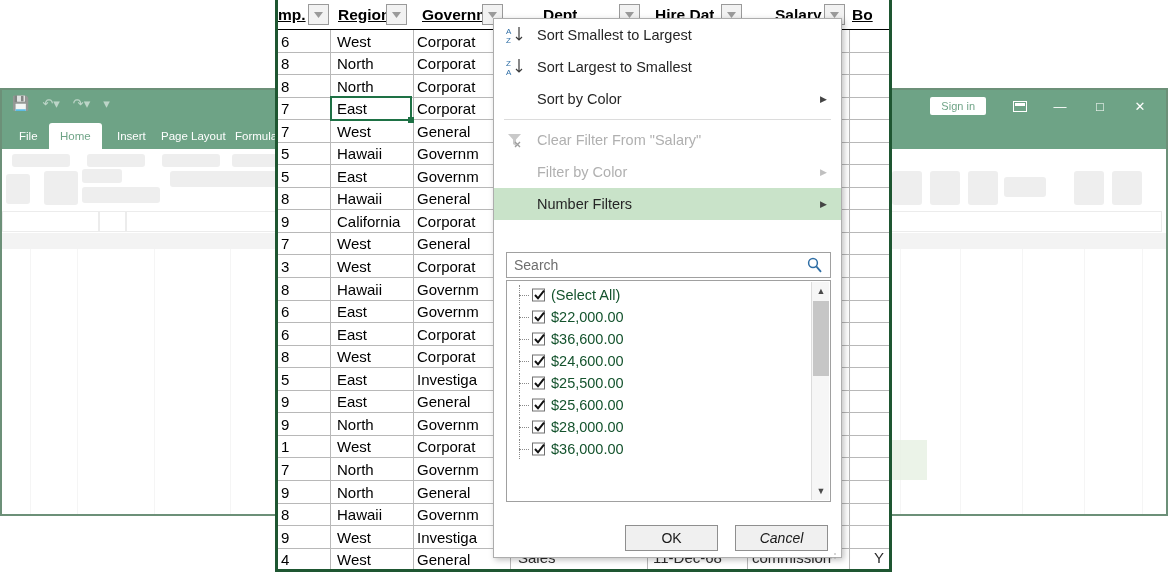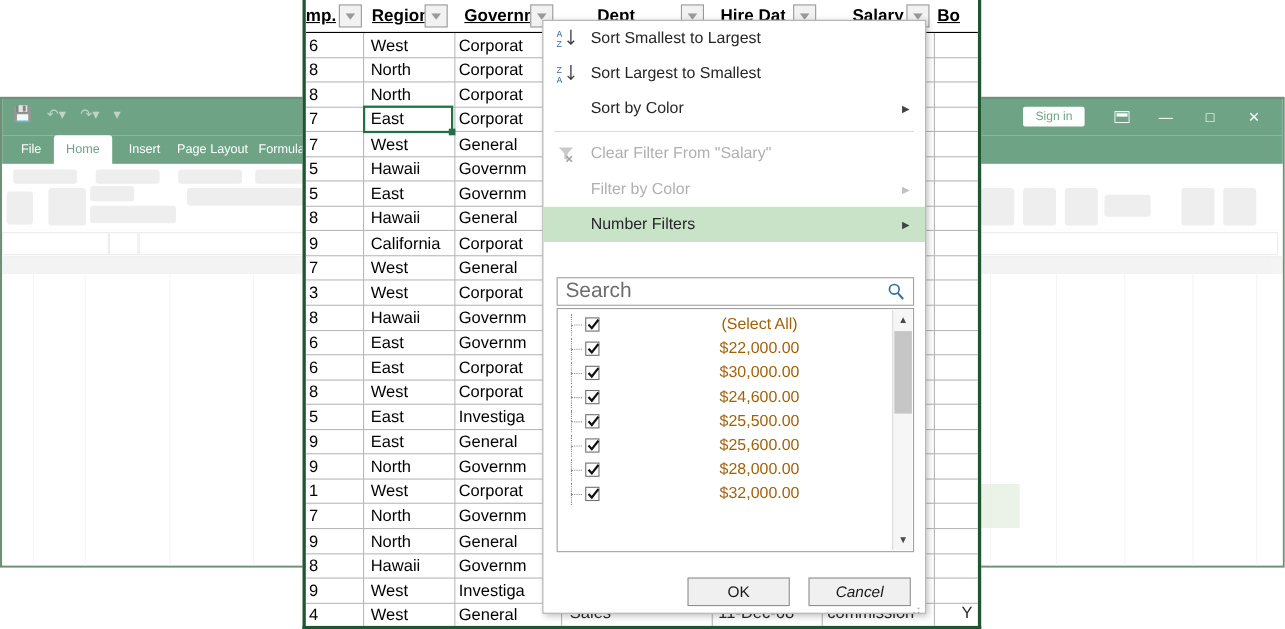--- a/index.html
+++ b/index.html
@@ -130,31 +130,31 @@
     width:24px;height:22px;display:flex;align-items:center;justify-content:center;
   }
   .msep{height:1px;background:#dcdcdc;margin:4px 10px;}
 
   #searchwrap{
     position:absolute;left:12px;top:233px;width:325px;height:26px;
     border:1px solid #a0a0a0;background:#ffffff;box-sizing:border-box;
   }
   #searchinput{
     position:absolute;left:7px;top:0;height:24px;line-height:24px;
-    font-size:19px;color:#6d6d6d;
+    font-size:14px;color:#6d6d6d;
   }
   #searchicon{position:absolute;right:7px;top:4px;}
 
   #listbox{
     position:absolute;left:12px;top:261px;width:325px;height:222px;
     border:1px solid #a0a0a0;background:#ffffff;box-sizing:border-box;overflow:hidden;
   }
   .litem{
     position:relative;height:20px;display:flex;align-items:center;
-    padding-left:44px;font-size:14.5px;color:#a16207;white-space:nowrap;justify-content:center;
+    padding-left:44px;font-size:14.5px;color:#14532d;white-space:nowrap;
   }
   .litem .tree{
     position:absolute;left:12px;top:10px;width:10px;height:1px;
     border-top:1px dotted #8a8a8a;
   }
   .litem .vtree{
     position:absolute;left:12px;top:0;bottom:0;width:1px;
     border-left:1px dotted #8a8a8a;
   }
   .cbx{
@@ -557,21 +557,21 @@
           <span>$22,000.00</span>
         </div>
         <div class="litem" style="margin-top: 2px;">
           <span class="vtree"></span>
           <span class="tree"></span>
           <span class="cbx">
             <svg width="13" height="13" viewBox="0 0 13 13">
               <path d="M2 6.5l3 3.3L11 2.2" stroke="#111" stroke-width="2" fill="none"></path>
             </svg>
           </span>
-          <span>$30,000.00</span>
+          <span>$36,600.00</span>
         </div>
         <div class="litem" style="margin-top: 2px;">
           <span class="vtree"></span>
           <span class="tree"></span>
           <span class="cbx">
             <svg width="13" height="13" viewBox="0 0 13 13">
               <path d="M2 6.5l3 3.3L11 2.2" stroke="#111" stroke-width="2" fill="none"></path>
             </svg>
           </span>
           <span>$24,600.00</span>
@@ -607,21 +607,21 @@
           <span>$28,000.00</span>
         </div>
         <div class="litem" style="margin-top: 2px;">
           <span class="vtree"></span>
           <span class="tree"></span>
           <span class="cbx">
             <svg width="13" height="13" viewBox="0 0 13 13">
               <path d="M2 6.5l3 3.3L11 2.2" stroke="#111" stroke-width="2" fill="none"></path>
             </svg>
           </span>
-          <span>$32,000.00</span>
+          <span>$36,000.00</span>
         </div>
       </div>
     <div id="scroll">
       <div class="sarrow" style="top:0">▲</div>
       <div id="sthumb"></div>
       <div class="sarrow" style="bottom:0">▼</div>
     </div>
   </div>
 
   <div id="okbtn">OK</div>

